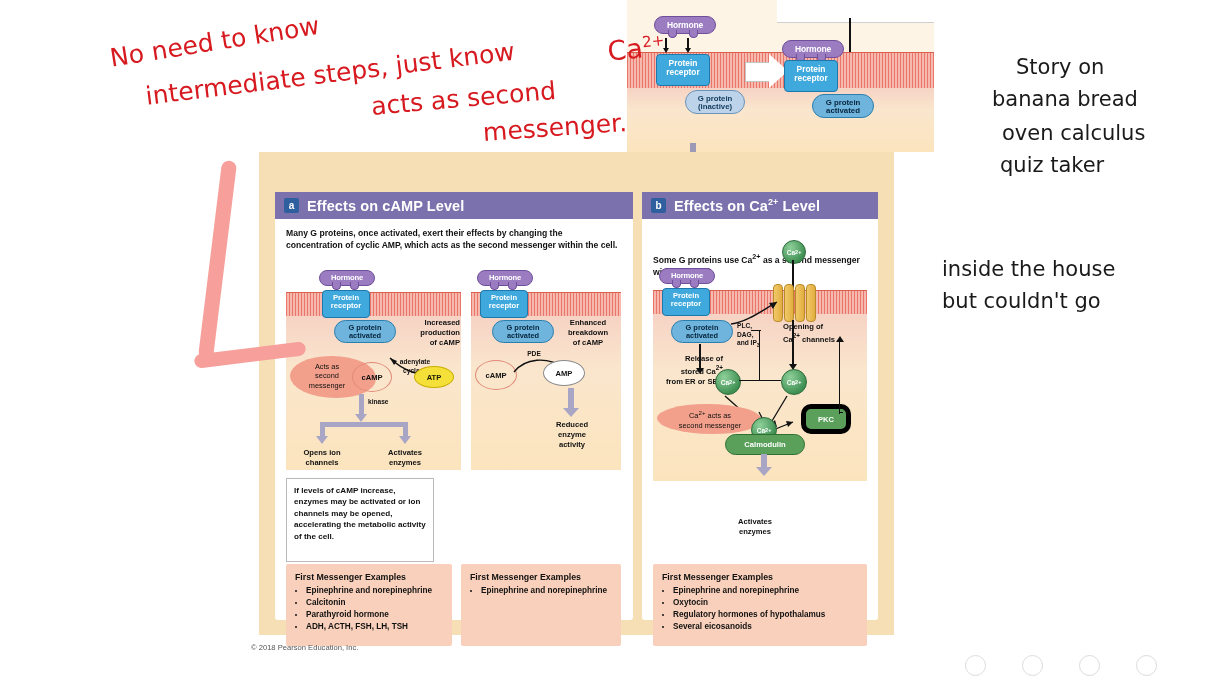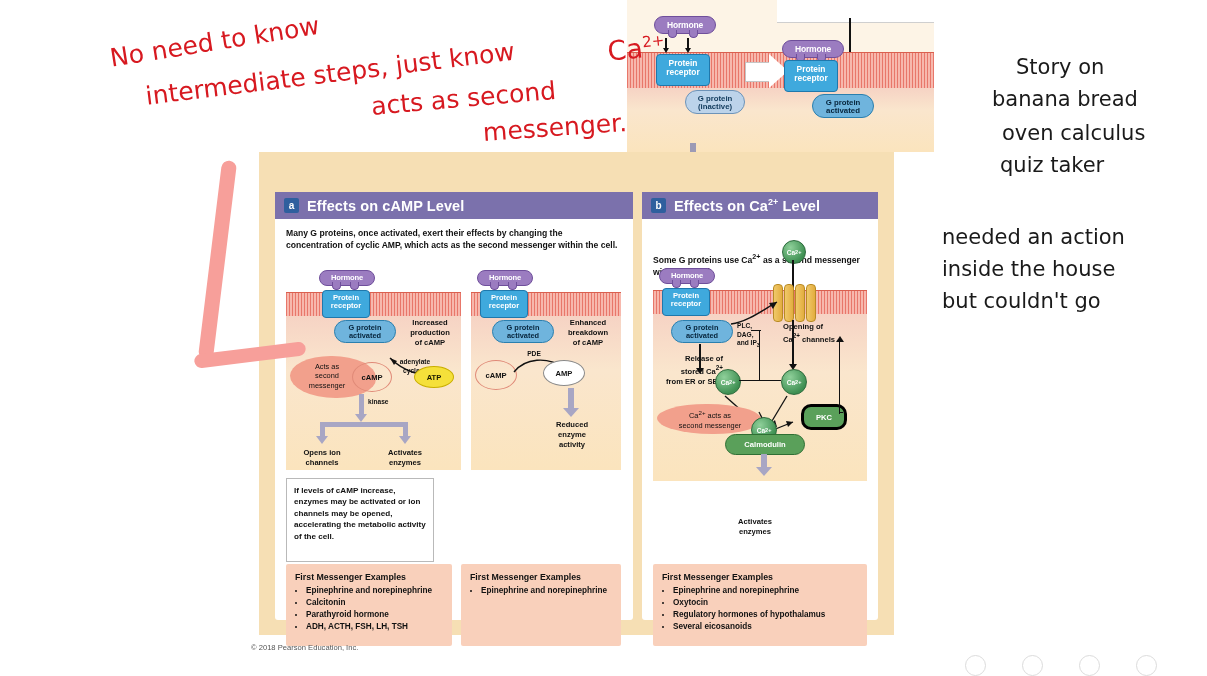--- a/index.html
+++ b/index.html
@@ -52,21 +52,21 @@
   .lbl{position:absolute;font-size:7.6px;font-weight:bold;color:#111;line-height:1.32;text-align:center;}
   .lbl.l{text-align:left;}
   .lbl.r{text-align:right;}
   .lbl.sm{font-size:6.6px;}
 
   .oval{position:absolute;border-radius:50%;display:flex;align-items:center;justify-content:center;
     font-size:7.6px;font-weight:bold;}
   .atp{background:#f5e03a;border:1px solid #c9ae00;color:#1a1a00;}
   .amp{background:#fff;border:1px solid #8a8a8a;color:#111;}
   .camp{background:transparent;border:1.3px solid #e08a78;color:#111;}
-  .pkc{background:#5aa05a;border:3px solid #000000;color:#fff;}
+  .pkc{background:#5aa05a;border:5px solid #000000;color:#fff;}
   .calmod{background:#5aa05a;border:1px solid #2f6f34;color:#fff;border-radius:12px;}
 
   .blob{position:absolute;background:#f2a08c;border-radius:48% 52% 46% 54%;}
   .blobtxt{position:absolute;font-size:7.4px;font-weight:normal;color:#111;text-align:center;line-height:1.25;}
 
   .ca{position:absolute;border-radius:50%;background:radial-gradient(circle at 34% 30%,#8fd09a,#3e8f52 72%);
     border:1px solid #2c6b3c;color:#fff;font-size:6.6px;font-weight:bold;
     display:flex;align-items:center;justify-content:center;}
 
   .channel{position:absolute;}
@@ -163,21 +163,21 @@
         <div class="membrane" style="left:0;top:22px;width:175px;height:24px;"></div>
         <div class="cytosol" style="left:0;top:46px;width:175px;height:154px;"></div>
         <div class="receptor" style="left:36px;top:20px;width:48px;height:28px;font-size:7.6px;padding-top:3px;box-sizing:border-box;">
           <span style="white-space:pre-line;">Protein
 receptor</span>
         </div>
         <div class="gprot act" style="left:48px;top:50px;width:62px;height:23px;font-size:7.4px;padding-top:3px;box-sizing:border-box;">
           <span style="white-space:pre-line;">G protein
 activated</span>
         </div>
-        <div class="lbl" style="left:114px;top:48px;width:60px;white-space:pre-line;">Increased
+        <div class="lbl" style="left:114px;top:48px;width:60px;white-space:pre-line;text-align:right;">Increased
 production
 of cAMP</div>
 
         <div class="blob" style="left:4px;top:86px;width:86px;height:42px;"></div>
         <div class="blobtxt" style="left:6px;top:92px;width:70px;white-space:pre-line;">Acts as
 second
 messenger</div>
         <div class="oval camp" style="left:66px;top:92px;width:38px;height:28px;">cAMP</div>
 
         <svg style="position:absolute;left:96px;top:74px;width:58px;height:36px;">
@@ -366,21 +366,20 @@
   <div class="hw" style="left:108px;top:44px;transform:rotate(-9deg);">No need to know</div>
   <div class="hw" style="left:144px;top:82px;transform:rotate(-7deg);">intermediate steps, just know</div>
   <div class="hw" style="left:370px;top:92px;transform:rotate(-5deg);">acts as second</div>
   <div class="hw" style="left:482px;top:118px;transform:rotate(-4deg);">messenger.</div>
   <div class="hw" style="left:606px;top:36px;font-size:27px;transform:rotate(-6deg);">Ca<sup style="font-size:15px;">2+</sup></div>
 
   <div class="hwblk" style="left:1000px;top:52px;margin-left:16px;">Story on</div>
   <div class="hwblk" style="left:992px;top:84px;">banana bread</div>
   <div class="hwblk" style="left:1002px;top:118px;">oven calculus</div>
   <div class="hwblk" style="left:1000px;top:150px;">quiz taker</div>
-  <div class="hwblk" style="left:942px;top:222px;">needed an action</div>
   <div class="hwblk" style="left:942px;top:254px;">inside the house</div>
   <div class="hwblk" style="left:942px;top:286px;">but couldn't go</div>
 
   <div class="toolbar">
     <div class="tb"></div>
     <div class="tb"></div>
     <div class="tb"></div>
     <div class="tb"></div>
   </div>
 

